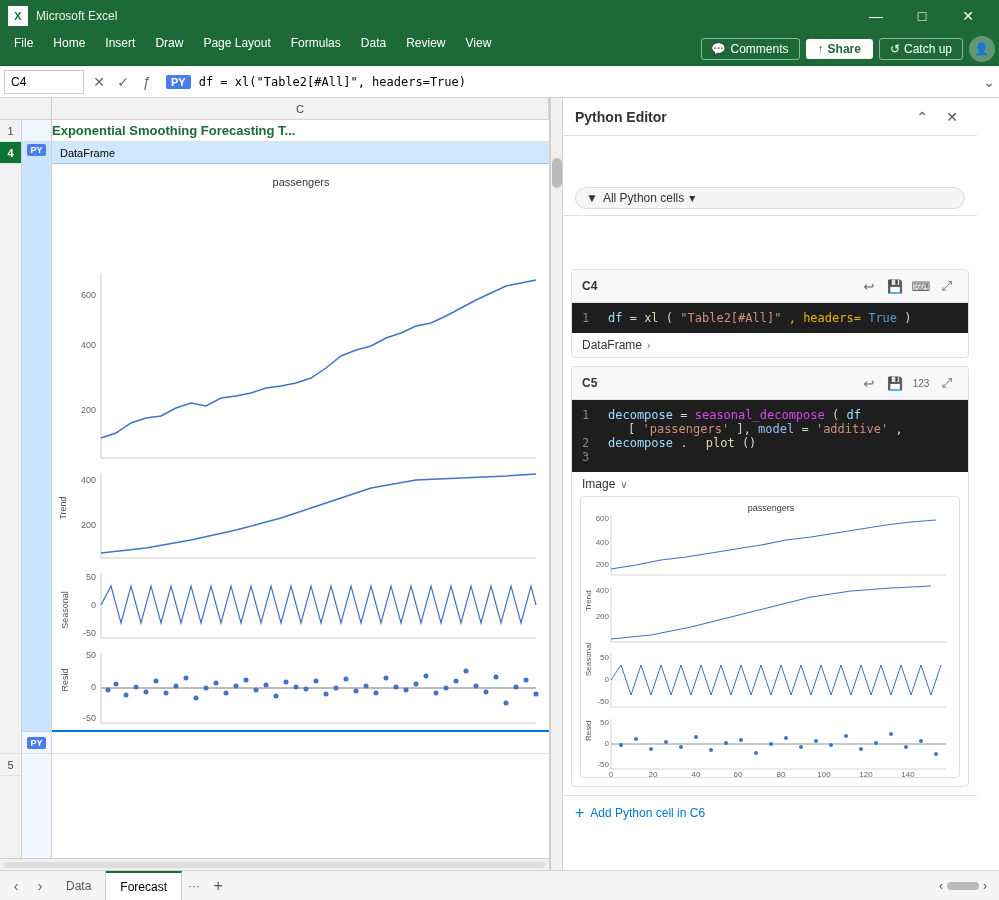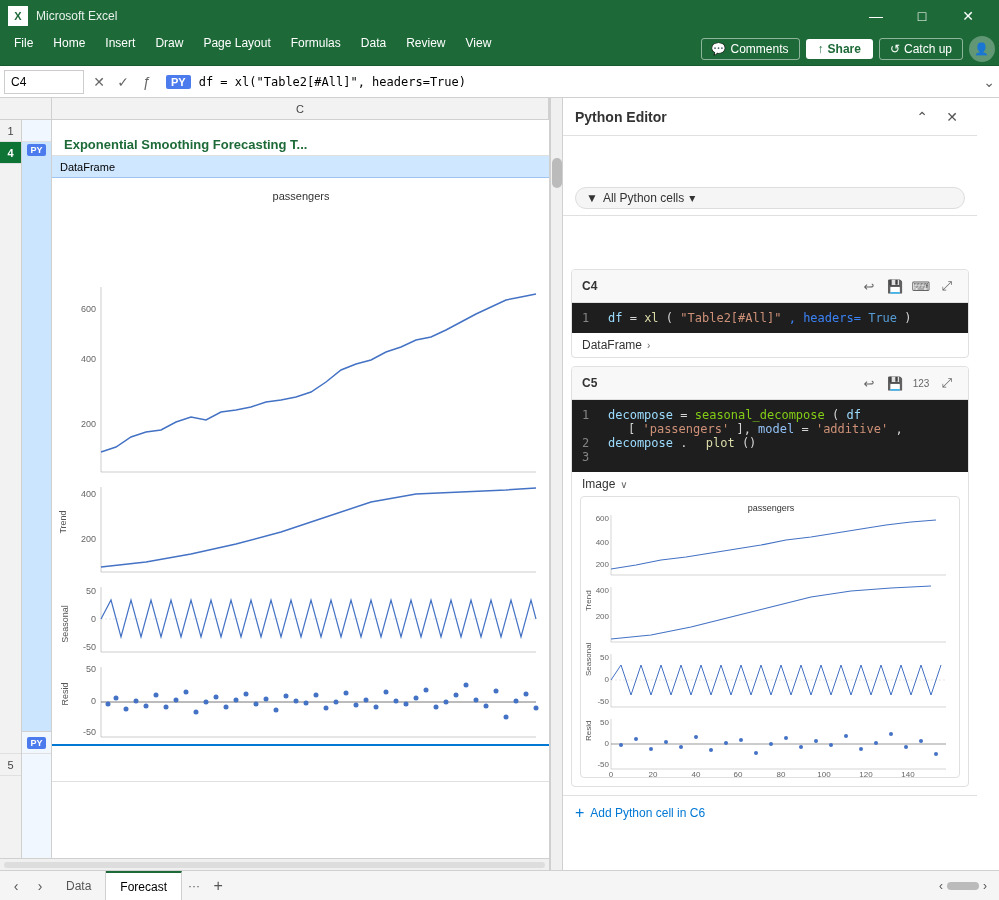--- a/index.html
+++ b/index.html
@@ -85,21 +85,21 @@
     .grid-header-row { display: flex; height: 22px; background: #f2f2f2; border-bottom: 1px solid #d0d0d0; }
     .corner-cell { width: 52px; border-right: 1px solid #d0d0d0; }
     .col-h { width: 500px; display: flex; align-items: center; justify-content: center; font-size: 11px; color: #444; border-right: 1px solid #d0d0d0; }
 
     .data-rows { display: flex; flex: 1; overflow: hidden; }
     .row-nums-col { width: 22px; background: #f2f2f2; border-right: 1px solid #d0d0d0; display: flex; flex-direction: column; }
     .row-num-cell { height: 22px; display: flex; align-items: center; justify-content: center; font-size: 11px; color: #444; border-bottom: 1px solid #e0e0e0; }
     .row-num-cell.row-active { background: #0e7436; color: white; font-weight: bold; }
     .col-b { width: 30px; background: #f0f7ff; border-right: 1px solid #d0d0d0; display: flex; flex-direction: column; }
     .col-c { flex: 1; display: flex; flex-direction: column; overflow: hidden; }
-    .col-c-cell { height: 22px; border-bottom: 1px solid #e0e0e0; overflow: hidden; display: flex; align-items: center; padding: 0 12px; margin-top: 14px; }
+    .col-c-cell { height: 22px; border-bottom: 1px solid #e0e0e0; overflow: hidden; display: flex; align-items: center; padding: 0 0; }
     .col-c-cell.df-label { justify-content: center; font-size: 11px; color: #333; }
 
     
     .row4-b { background: #cce5ff; height: 590px; border-bottom: 1px solid #d0d0d0; display: flex; align-items: flex-start; justify-content: center; padding-top: 2px; }
 
   </style>
 </head>
 <body>
 
 <div id="titlebar">
@@ -331,21 +331,21 @@
         </div>
         <div class="code-content">
           <div class="code-line">
             <span class="line-num">1</span>
             <span class="code-text">
               <span style="color:#9cdcfe;">df</span>
               <span style="color:#d4d4d4;"> = </span>
               <span style="color:#dcdcaa;">xl</span>
               <span style="color:#d4d4d4;">(</span>
               <span style="color:#ce9178;">"Table2[#All]"</span>
-              <span style="color:#3b82f6;">, headers=</span>
+              <span style="color:#eab308;">, headers=</span>
               <span style="color:#569cd6;">True</span>
               <span style="color:#d4d4d4;">)</span>
             </span>
           </div>
         </div>
         <div class="output-bar">
           <span>DataFrame</span>
           <span class="chevron">›</span>
         </div>
       </div>
@@ -359,21 +359,21 @@
             <div class="cb-btn" style="font-size:10px;">123</div>
             <div class="cb-btn">⤢</div>
           </div>
         </div>
         <div class="code-content">
           <div class="code-line">
             <span class="line-num">1</span>
             <span class="code-text">
               <span style="color:#9cdcfe;">decompose</span>
               <span style="color:#d4d4d4;"> = </span>
-              <span style="color:#84cc16;">seasonal_decompose</span>
+              <span style="color:#d946ef;">seasonal_decompose</span>
               <span style="color:#d4d4d4;">(</span>
               <span style="color:#9cdcfe;">df</span>
             </span>
           </div>
           <div class="code-line">
             <span class="line-num"></span>
             <span class="code-text" style="padding-left:20px;text-align:center;">
               <span style="color:#d4d4d4;">[</span>
               <span style="color:#ce9178;">'passengers'</span>
               <span style="color:#d4d4d4;">],</span>

